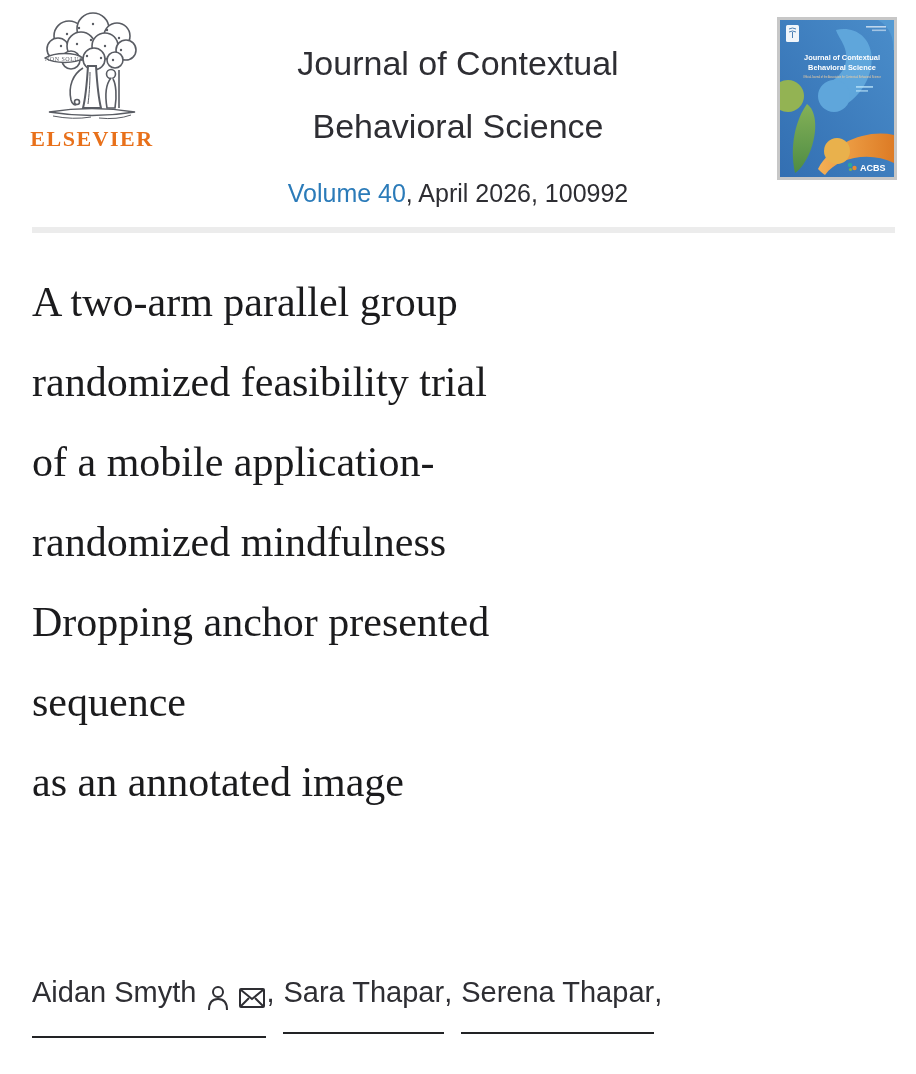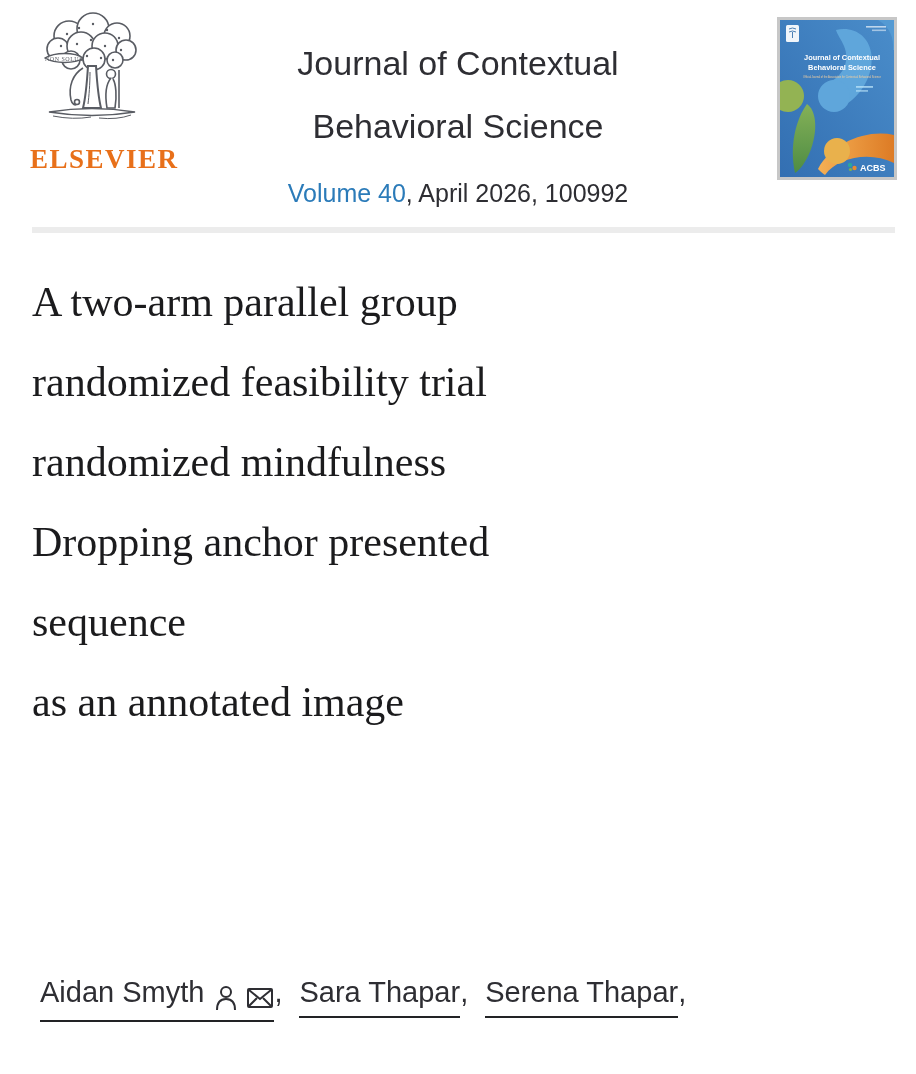--- a/index.html
+++ b/index.html
@@ -3,22 +3,22 @@
 <meta charset="utf-8">
 <style>
   html,body{margin:0;padding:0;background:#fff;}
   .page{position:relative;width:916px;height:1074px;overflow:hidden;background:#fff;
         font-family:"Liberation Sans", sans-serif;color:var(--text-dark,#2e2e33);}
 
   
   .logo-block{position:absolute;left:30px;top:12px;width:124px;}
   .logo-tree{display:block;margin:0 auto;}
   .logo-wordmark{font-family:"Liberation Serif", serif;font-weight:700;
-        color:var(--elsevier-orange,#e8701a);font-size:27px;letter-spacing:1.5px;
-        text-align:center;margin-top:20px;}
+        color:var(--elsevier-orange,#e8701a);font-size:22px;letter-spacing:1.5px;
+        text-align:center;margin-top:2px;}
 
   .journal-head{position:absolute;left:170px;right:170px;top:32px;text-align:center;}
   .journal-title{font-size:34px;line-height:63px;color:var(--text-dark,#2e2e33);font-weight:400;}
   .issue-line{font-size:25px;line-height:38px;margin-top:16px;color:var(--text-dark,#2e2e33);}
   .volume-link{color:var(--link-blue,#2b7bb9);text-decoration:none;cursor:pointer;}
 
   
   .cover{position:absolute;left:777px;top:17px;width:120px;height:163px;
          background:#c7c7c7;padding:0;box-sizing:border-box;border:3px solid #c7c7c7;cursor:pointer;}
   .cover svg{display:block;}
@@ -31,21 +31,21 @@
   .article-title{position:absolute;left:32px;right:16px;top:262px;
         font-family:"Liberation Serif", serif;font-weight:400;
         font-size:42px;line-height:80px;color:var(--title-black,#1b1b1d);}
   .article-title .line{display:block;white-space:nowrap;}
 
   
   .authors{position:absolute;left:32px;right:40px;top:969px;
         font-size:29px;line-height:47px;color:var(--text-dark,#2e2e33);}
   .author-line{display:block;height:52px;}
   .author-link{display:inline-block;text-decoration:none;color:var(--text-dark,#2e2e33);
-        border-bottom:2px solid var(--underline-dark,#222325);padding-bottom:0;cursor:pointer;margin-left:8px;}
+        border-bottom:2px solid var(--underline-dark,#222325);padding-bottom:16px;cursor:pointer;}
   .author-link .icons{display:inline-block;vertical-align:-4px;margin-left:10px;}
   .author-link svg{vertical-align:middle;}
   .author-link svg + svg{margin-left:8px;}
   .sep{margin-right:9px;}
 </style>
 </head>
 <body>
 
 <div class="page">
 
@@ -161,20 +161,21 @@
         <text x="80" y="151" font-size="9" font-weight="bold" fill="#ffffff" font-family="Liberation Sans, sans-serif">ACBS</text>
       </g>
     </svg>
   </div>
 
   <div class="divider"></div>
 
   <h1 class="article-title" style="margin:0;">
     <span class="line">A two-arm parallel group</span>
     <span class="line">randomized feasibility trial</span>
+    <span class="line">of a mobile application-</span>
     <span class="line">randomized mindfulness</span>
     <span class="line">Dropping anchor presented</span>
     <span class="line">sequence</span>
     <span class="line">as an annotated image</span>
   </h1>
 
   <div class="authors">
     <span class="author-line">
       <a class="author-link"><span>Aidan Smyth</span><span class="icons"><svg width="24" height="26" viewBox="0 0 24 26" fill="none" stroke="#2e2e33" stroke-width="2">
             <circle cx="12" cy="7" r="5"></circle>

